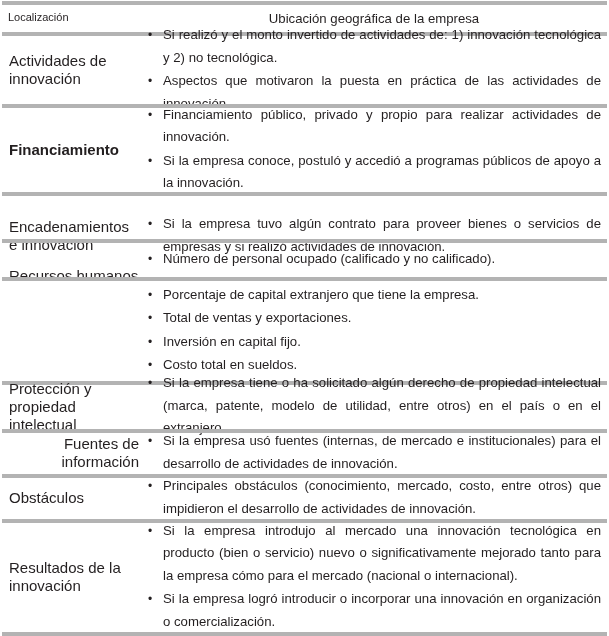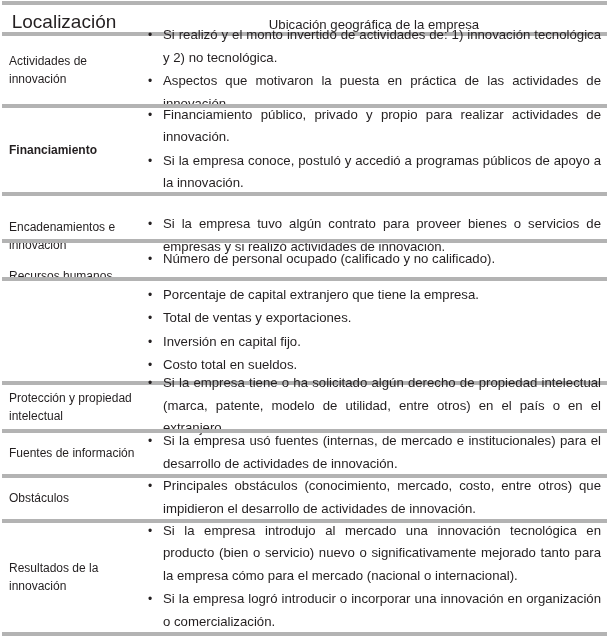--- a/index.html
+++ b/index.html
@@ -1,34 +1,34 @@
 <!DOCTYPE html>
 <html><head>
 <meta charset="utf-8">
 <style>
   html, body { margin: 0; padding: 0; background: #ffffff; }
   body { width: 609px; height: 636px; overflow: hidden; font-family: "Liberation Sans", sans-serif; color: #231f20; }
   .tbl { position: absolute; left: 0; top: 0; width: 609px; }
   .rule { position: absolute; left: 2px; width: 605px; height: 4px; background: #b3b3b3; }
   .row { position: absolute; left: 0; width: 609px; }
-  .label { position: absolute; left: 9px; width: 130px; font-size: 12px; line-height: 18px; display: flex; align-items: center; }
-  .hdr-l { position: absolute; left: 8px; width: 112px; text-align: center; font-size: 19px; }
+  .label { position: absolute; left: 9px; width: 130px; font-size: 15px; line-height: 18px; display: flex; align-items: center; }
+  .hdr-l { position: absolute; left: 8px; width: 112px; text-align: left; font-size: 11px; }
   .hdr-r { position: absolute; left: 140px; width: 468px; text-align: center; font-size: 13.2px; }
   .items { position: absolute; left: 146px; width: 455px; margin: 0; padding: 0; list-style: none; display: flex; flex-direction: column; justify-content: center; }
   .items li { position: relative; padding-left: 17px; font-size: 13.2px; line-height: 22.5px; text-align: justify; margin-bottom: 1px; }
   .items li .bullet { position: absolute; left: 2px; top: 0; font-size: 12px; }
 </style>
 </head>
 <body>
 
 <div class="tbl">
   <div class="rule" style="top:1px"></div>
   <div class="row" style="top:5px;height:28px;">
     <div class="hdr-l" style="top:6px">Localización</div>
-    <div class="hdr-r" style="top:12px">Ubicación geográfica de la empresa</div>
+    <div class="hdr-r" style="top:6px">Ubicación geográfica de la empresa</div>
   </div>
   <div class="rule" style="top:32px"></div>
   <div id="body-rows">
       <div class="row" style="top: 36px; height: 68px;">
         <div class="label" style="top: 0px; height: 68px;">Actividades de innovación</div>
         <ul class="items" style="top: 0px; height: 68px;">
           <li><span class="bullet">•</span><span>Si realizó y el monto invertido de actividades de: 1) innovación tecnológica y 2) no tecnológica.</span></li>
           <li><span class="bullet">•</span><span>Aspectos que motivaron la puesta en práctica de las actividades de innovación.</span></li>
         </ul>
       </div>

